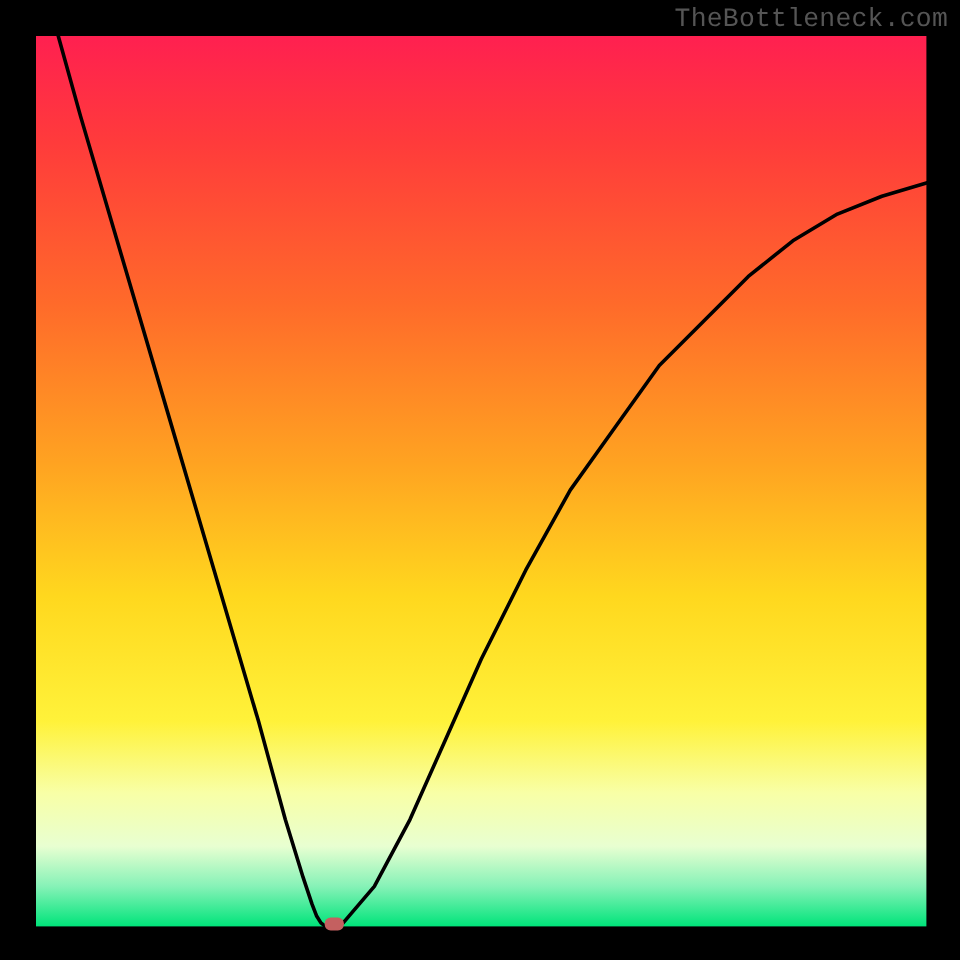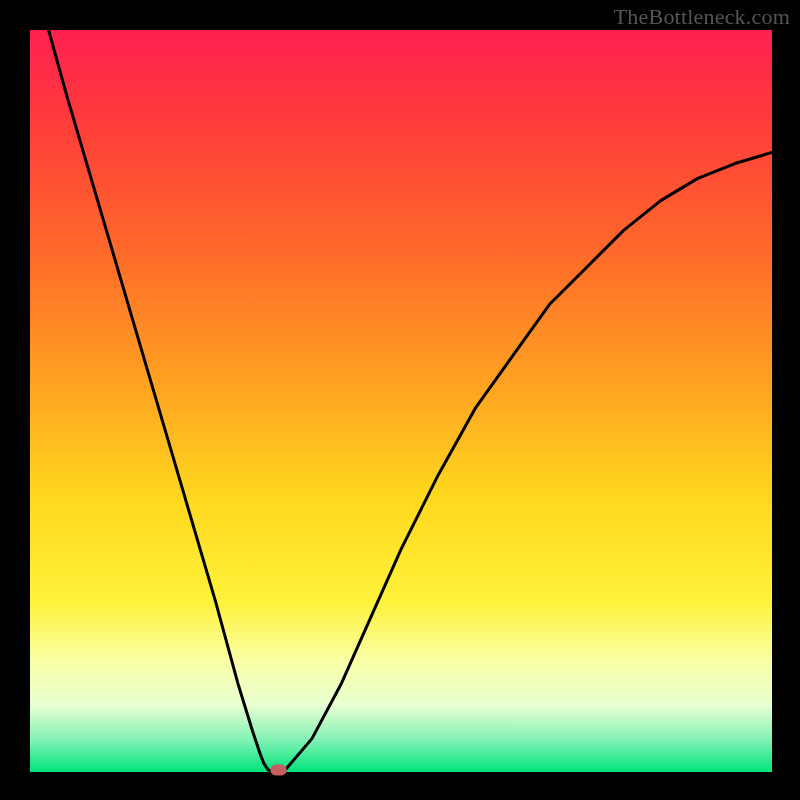--- a/index.html
+++ b/index.html
@@ -13,21 +13,21 @@
   .chart-container {
     position: relative;
     width: 800px;
     height: 800px;
     background: #000000;
   }
   .watermark {
     position: absolute;
     top: 4px;
     right: 10px;
-    font-family: Liberation Serif, serif;
+    font-family: Liberation Mono, monospace;
     font-size: 22px;
     color: #555555;
     font-weight: 400;
     letter-spacing: 0.2px;
     z-index: 5;
   }
   svg.plot {
     position: absolute;
     left: 0;
     top: 0;

